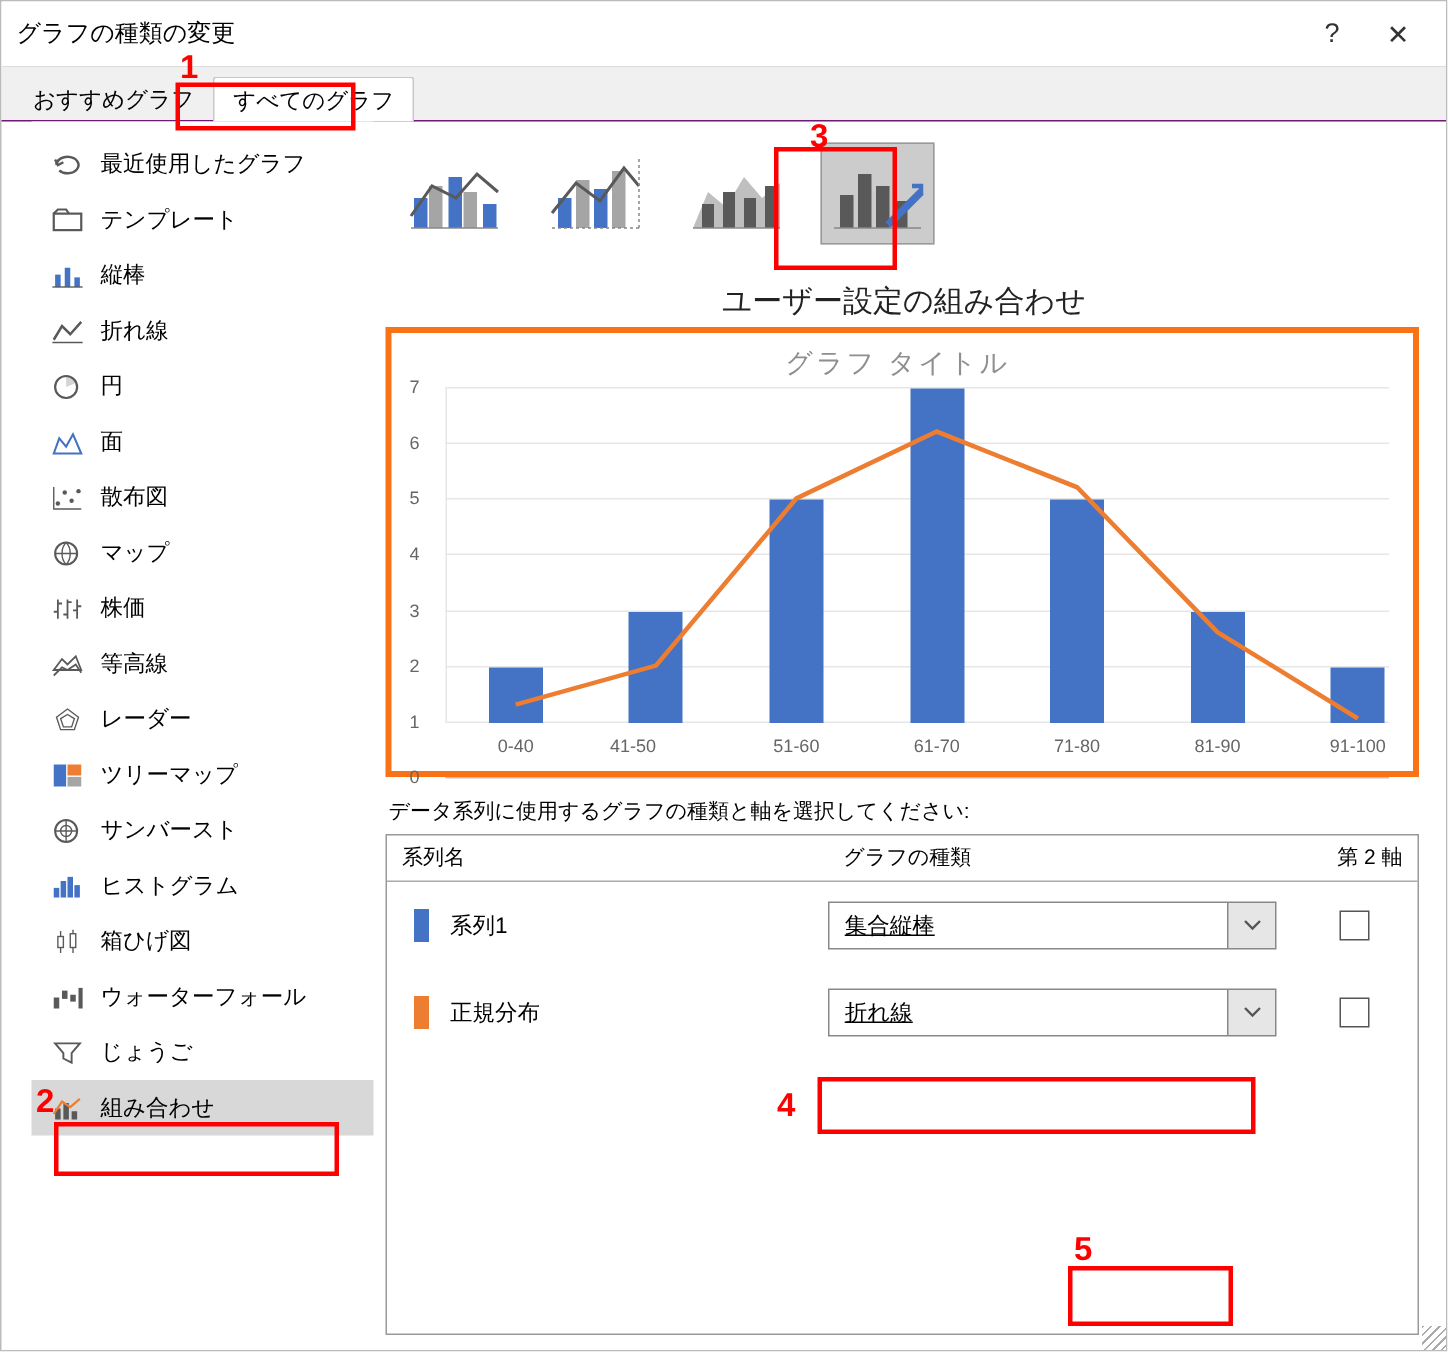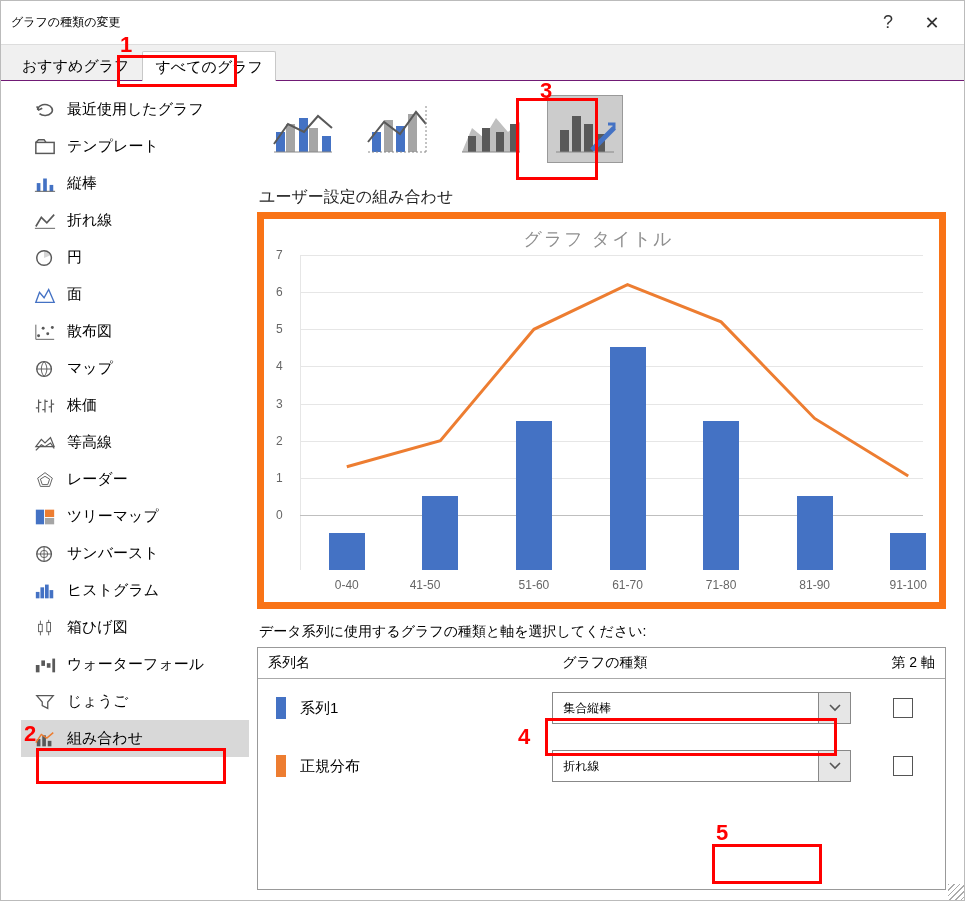--- a/index.html
+++ b/index.html
@@ -21,21 +21,21 @@
     flex-direction: column;
   }
   .titlebar {
     height: 44px;
     display: flex;
     align-items: center;
     padding: 0 10px;
     border-bottom: 1px solid #ddd;
     background:#fff;
   }
-  .titlebar .title { flex: 1; font-size: 12px; }
+  .titlebar .title { flex: 1; font-size: 16px; }
   .titlebar .btn {
     width: 44px; height: 44px;
     display:flex; align-items:center; justify-content:center;
     font-size: 18px; color:#333;
   }
   .tab-strip {
     height: 36px;
     background: #f0f0f0;
     display: flex;
     align-items: flex-end;
@@ -108,28 +108,29 @@
     display:flex; align-items:center; justify-content:center;
     cursor:pointer;
   }
   .subtype.selected {
     background: #cccccc;
     border-color:#999;
   }
   .subtype svg { width: 62px; height: 54px; }
 
   .section-title {
-    font-size: 16px;
+    font-size: 20px;
     color:#222;
     margin: 16px 0 4px 2px;
+    text-align: center;
   }
   .chart-frame {
-    border: 7px solid #f97316;
+    border: 4px solid #f97316;
     padding: 6px 12px 21px 6px;
-    height: 397px;
+    height: 300px;
     position:relative;
   }
   .chart-title { text-align:center; color:#8f8f8f; font-size:18px; margin-top:2px; letter-spacing:2px;}
   .chart-body {
     position:absolute; left:36px; right:16px; top:36px; bottom:32px;
   }
   .y-tick { position:absolute; left:-24px; font-size:12px; color:#666; transform: translateY(-50%); }
   .x-tick { position:absolute; bottom:-22px; font-size:12px; color:#666; transform: translateX(-50%); white-space:nowrap;}
   .gridline { position:absolute; left:0; right:0; border-top:1px solid #e6e6e6; }
   .gridline.axis { border-top:1px solid #bfbfbf; }
@@ -157,21 +158,21 @@
   .series-row { height: 58px; }
   .series-name-cell { display:flex; align-items:center; gap:14px; padding-left: 18px; font-size:15px;}
   .series-swatch { width:10px; height: 22px; }
   .series-type-cell { padding-right: 10px; }
   .fake-select {
     display:flex; align-items:center;
     border:1px solid #888;
     height: 32px;
     background:#fff;
   }
-  .fake-select .val { flex:1; padding: 0 10px; font-size:12px; }
+  .fake-select .val { flex:1; padding: 0 10px; font-size:15px;text-decoration:underline; }
   .fake-select .arrow {
     width: 32px; height:100%;
     border-left:1px solid #888;
     background:#e6e6e6;
     display:flex; align-items:center; justify-content:center;
   }
   .checkbox {
     width:20px; height:20px; border:1px solid #555; margin:0 auto; background:#fff;
   }
   .button-row {

